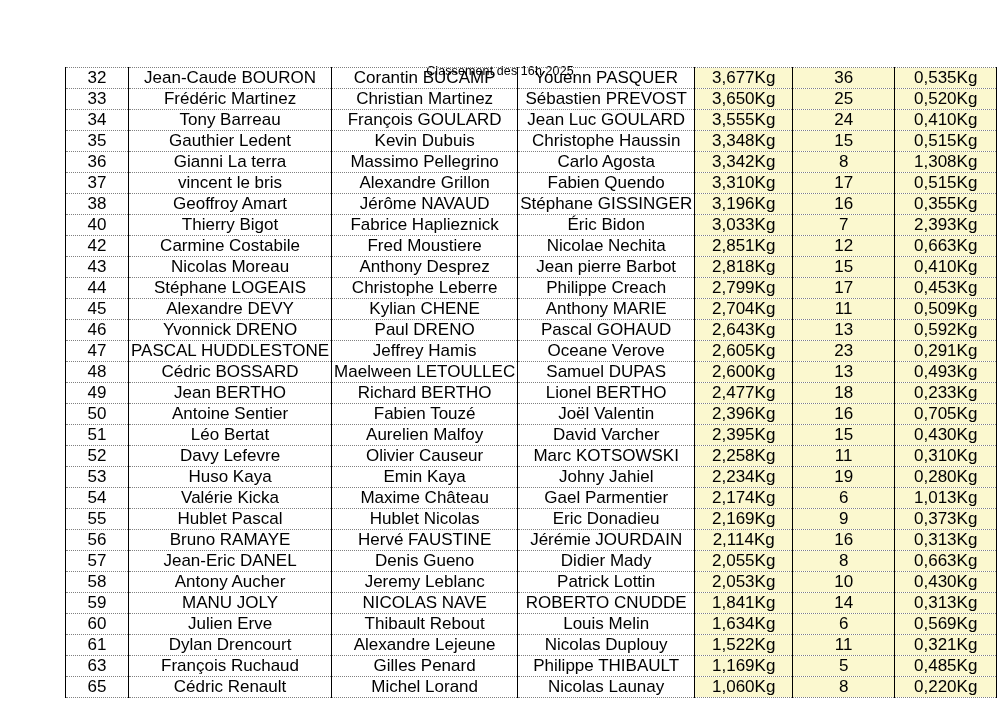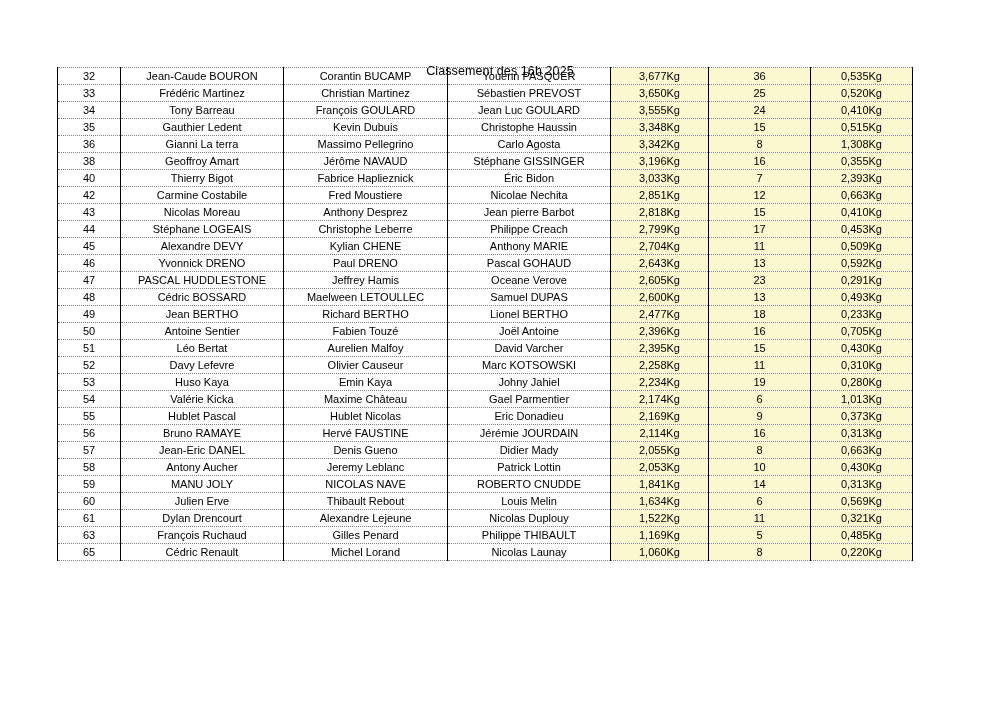--- a/index.html
+++ b/index.html
@@ -21,25 +21,25 @@
     left: 0;
     width: 100%;
     text-align: center;
     font-size: 12.5px;
     color: #000000;
     letter-spacing: 0.1px;
     margin-top: 37px;
   }
   table.ranking {
     position: absolute;
-    left: 57px;
+    left: 65px;
     top: 67px;
     border-collapse: collapse;
     table-layout: fixed;
-    font-size: 11px;
+    font-size: 17px;
     color: #000000;
   }
   table.ranking td {
     height: 16px;
     padding: 0 2px;
     text-align: center;
     vertical-align: middle;
     border-left: 1.5px solid #000000;
     border-right: 1.5px solid #000000;
     border-top: 1px dotted #808080;
@@ -113,20 +113,29 @@
         <tr>
           <td>36</td>
           <td>Gianni La terra</td>
           <td>Massimo Pellegrino</td>
           <td>Carlo Agosta</td>
           <td class="hl">3,342Kg</td>
           <td class="hl">8</td>
           <td class="hl">1,308Kg</td>
         </tr>
         <tr>
+          <td>37</td>
+          <td>vincent le bris</td>
+          <td>Alexandre Grillon</td>
+          <td>Fabien Quendo</td>
+          <td class="hl">3,310Kg</td>
+          <td class="hl">17</td>
+          <td class="hl">0,515Kg</td>
+        </tr>
+        <tr>
           <td>38</td>
           <td>Geoffroy Amart</td>
           <td>Jérôme NAVAUD</td>
           <td>Stéphane GISSINGER</td>
           <td class="hl">3,196Kg</td>
           <td class="hl">16</td>
           <td class="hl">0,355Kg</td>
         </tr>
         <tr>
           <td>40</td>
@@ -206,21 +215,21 @@
           <td>Richard BERTHO</td>
           <td>Lionel BERTHO</td>
           <td class="hl">2,477Kg</td>
           <td class="hl">18</td>
           <td class="hl">0,233Kg</td>
         </tr>
         <tr>
           <td>50</td>
           <td>Antoine Sentier</td>
           <td>Fabien Touzé</td>
-          <td>Joël Antoine</td>
+          <td>Joël Valentin</td>
           <td class="hl">2,396Kg</td>
           <td class="hl">16</td>
           <td class="hl">0,705Kg</td>
         </tr>
         <tr>
           <td>51</td>
           <td>Léo Bertat</td>
           <td>Aurelien Malfoy</td>
           <td>David Varcher</td>
           <td class="hl">2,395Kg</td>

